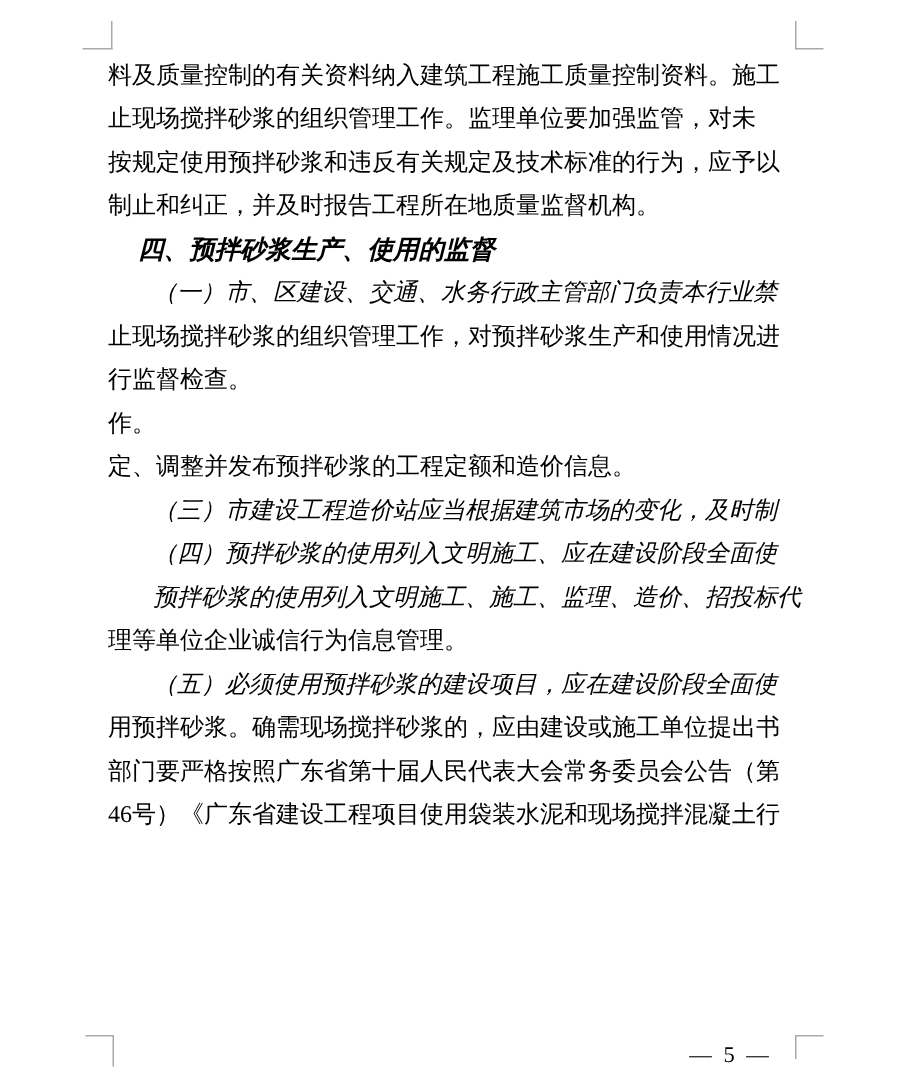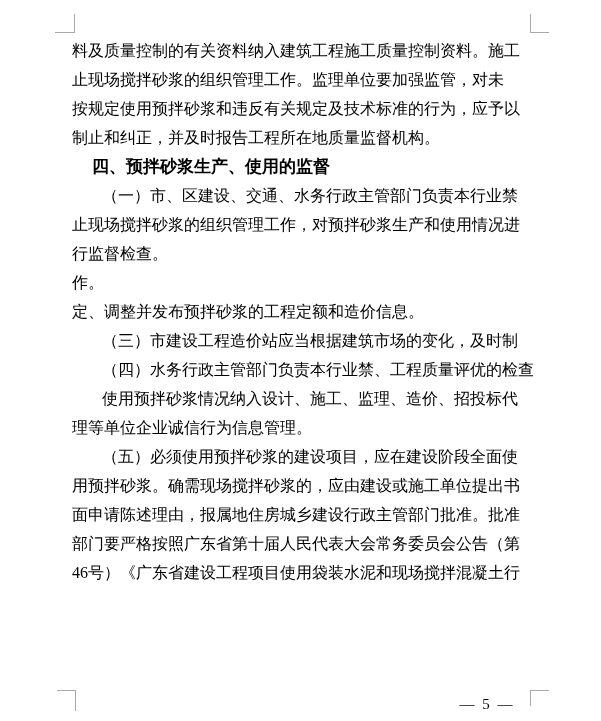--- a/index.html
+++ b/index.html
@@ -51,20 +51,21 @@
     font-size: 16px;
     line-height: 29px;
     letter-spacing: 0px;
   }
   .line {
     height: 29px;
     white-space: nowrap;
   }
   .line.indent {
     text-indent: 30px;
+    font-style: italic;
   }
   .line.heading {
     font-family: "Liberation Sans", "DejaVu Sans", sans-serif;
     font-weight: 700;
     font-size: 17px;
     text-indent: 20px;
   }
   .page-number {
     position: absolute;
     left: 442px;
@@ -90,24 +91,23 @@
       <div class="line">止现场搅拌砂浆的组织管理工作。监理单位要加强监管，对未</div>
       <div class="line">按规定使用预拌砂浆和违反有关规定及技术标准的行为，应予以</div>
       <div class="line">制止和纠正，并及时报告工程所在地质量监督机构。</div>
       <div class="line heading indent">四、预拌砂浆生产、使用的监督</div>
       <div class="line indent">（一）市、区建设、交通、水务行政主管部门负责本行业禁</div>
       <div class="line">止现场搅拌砂浆的组织管理工作，对预拌砂浆生产和使用情况进</div>
       <div class="line">行监督检查。</div>
       <div class="line">作。</div>
       <div class="line">定、调整并发布预拌砂浆的工程定额和造价信息。</div>
       <div class="line indent">（三）市建设工程造价站应当根据建筑市场的变化，及时制</div>
-      <div class="line indent">（四）水务行政主管部门负责本行业禁、工程质量评优的检查</div>
-      <div class="line indent">使用预拌砂浆情况纳入设计、施工、监理、造价、招投标代</div>
+      <div class="line indent">（四）预拌砂浆的使用列入文明施工、应在建设阶段全面使</div>
+      <div class="line indent">预拌砂浆的使用列入文明施工、施工、监理、造价、招投标代</div>
       <div class="line">理等单位企业诚信行为信息管理。</div>
       <div class="line indent">（五）必须使用预拌砂浆的建设项目，应在建设阶段全面使</div>
       <div class="line">用预拌砂浆。确需现场搅拌砂浆的，应由建设或施工单位提出书</div>
-      <div class="line">面申请陈述理由，报属地住房城乡建设行政主管部门批准。批准</div>
       <div class="line">部门要严格按照广东省第十届人民代表大会常务委员会公告（第</div>
       <div class="line">46号）《广东省建设工程项目使用袋装水泥和现场搅拌混凝土行</div>
     </div>
 
   <div class="page-number">— 5 —</div>
 </div>
 
 </body></html>

